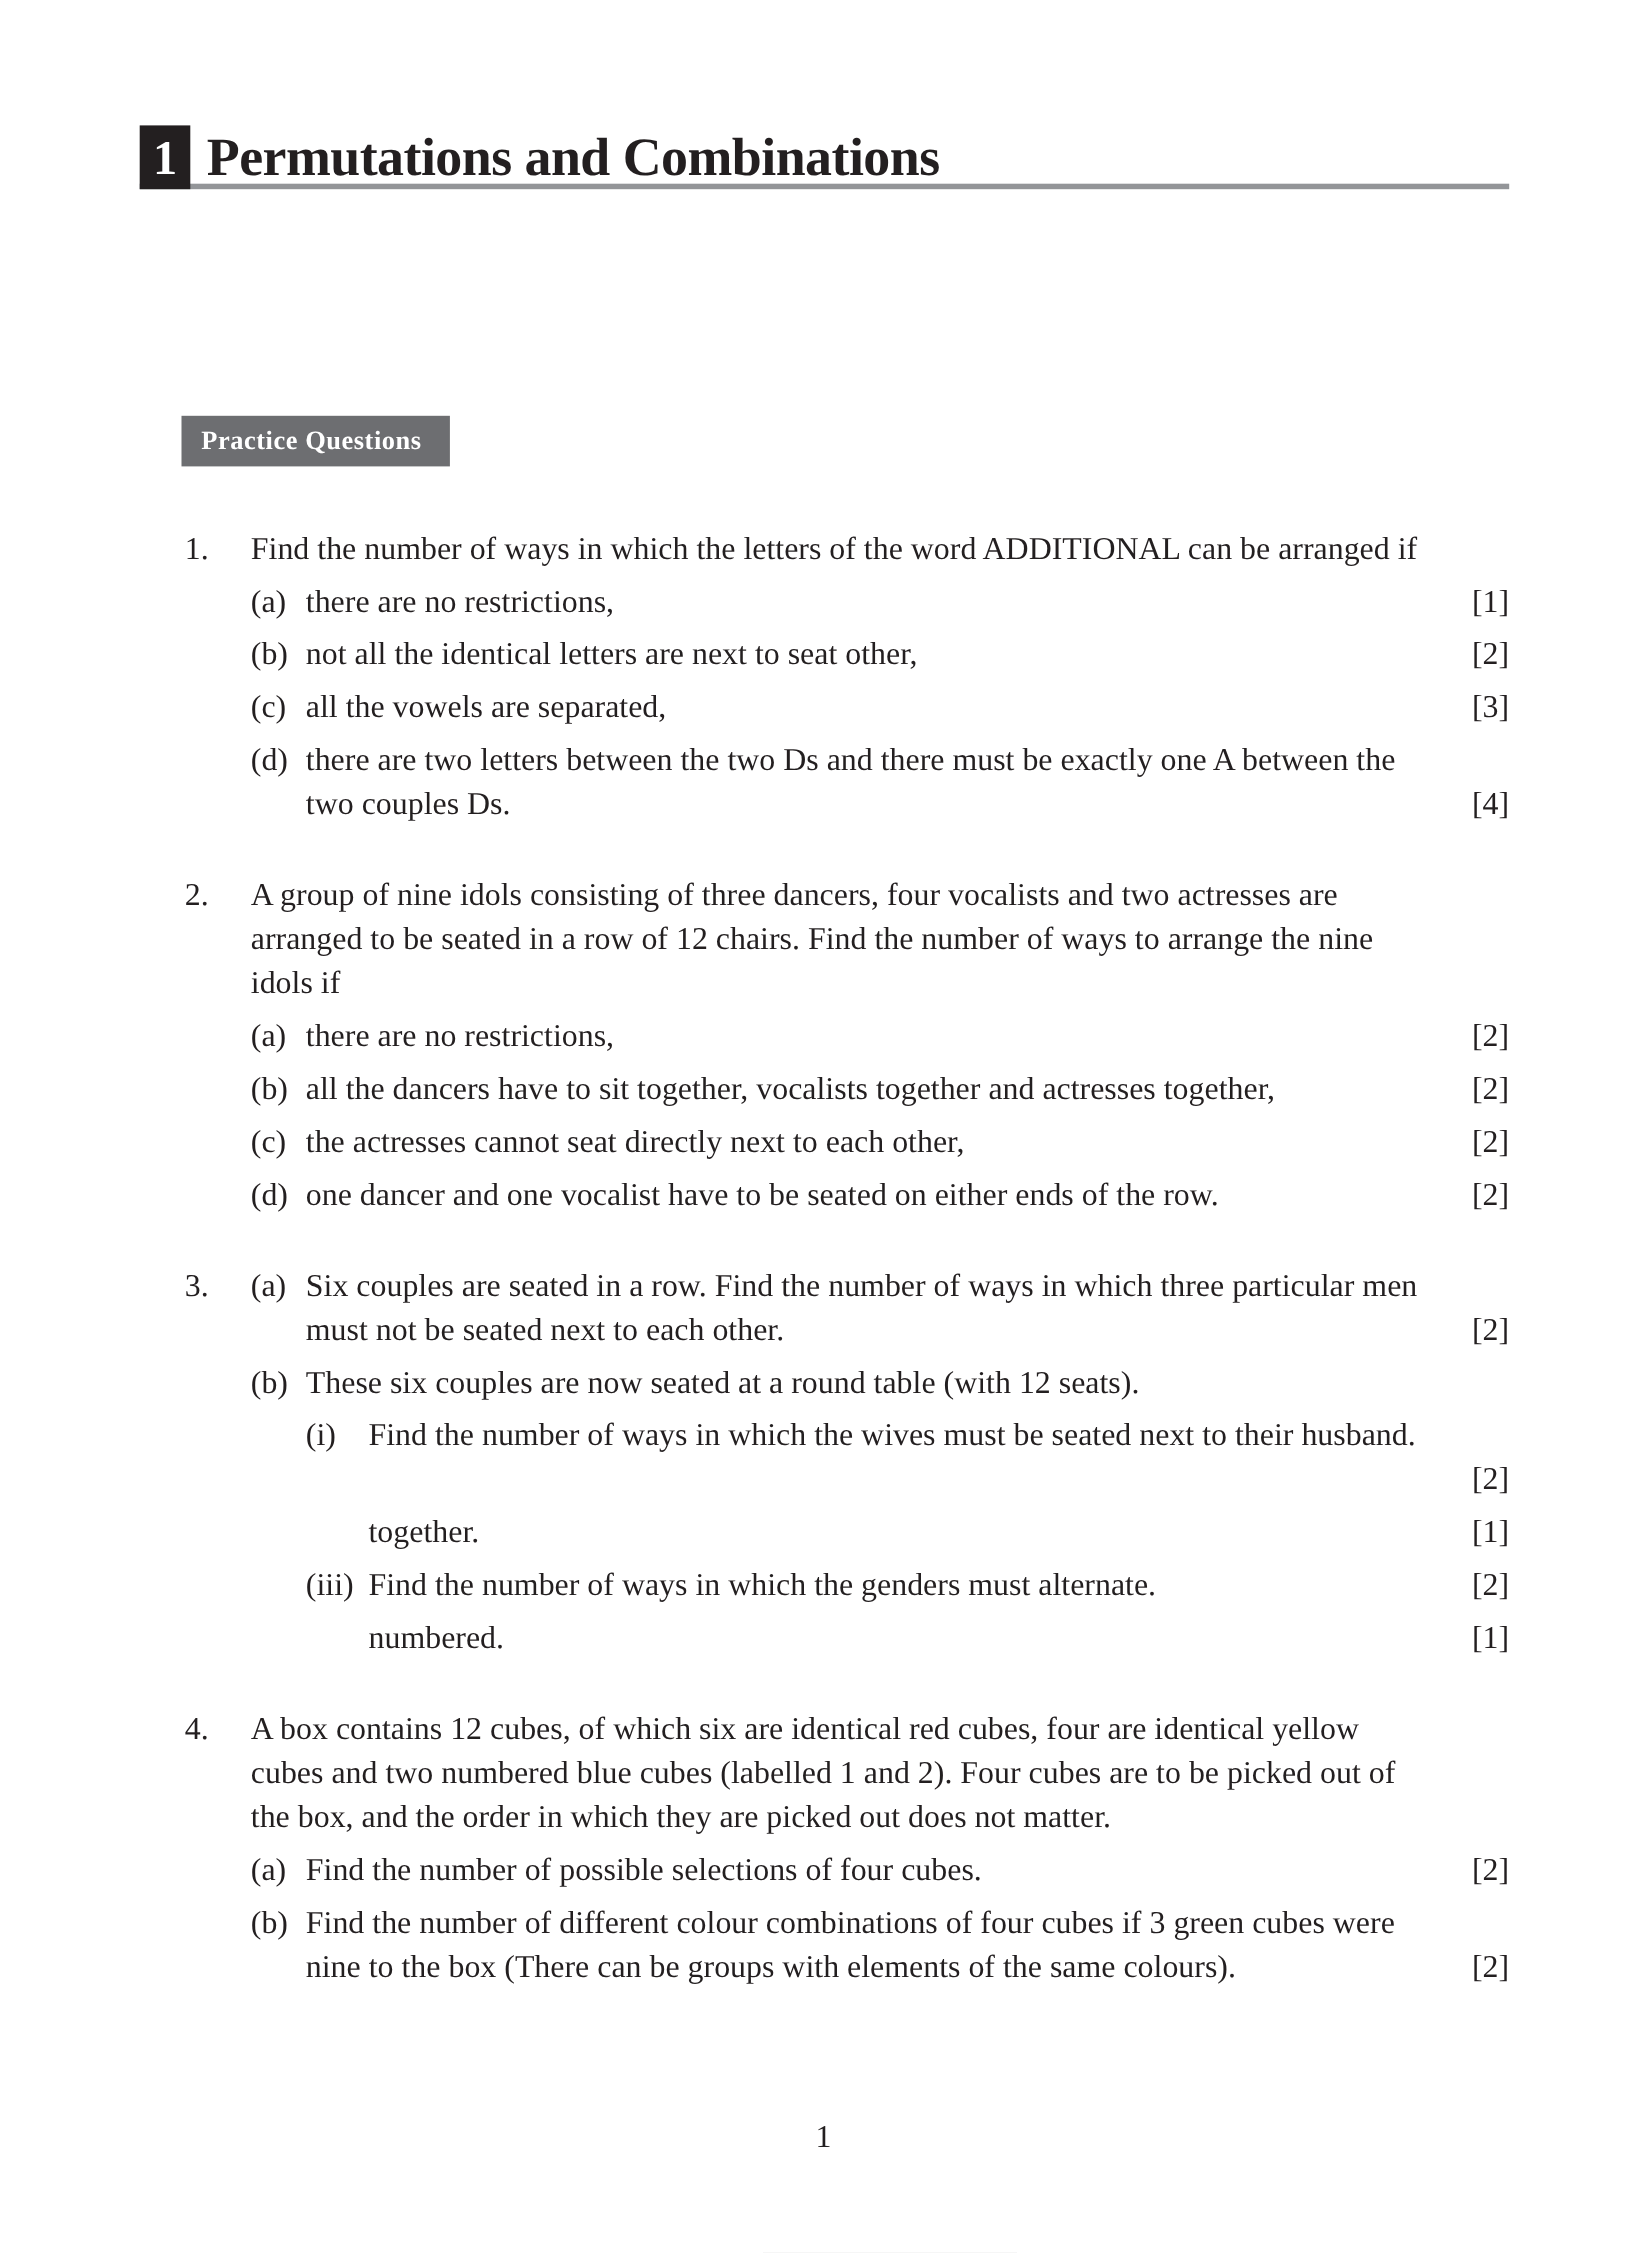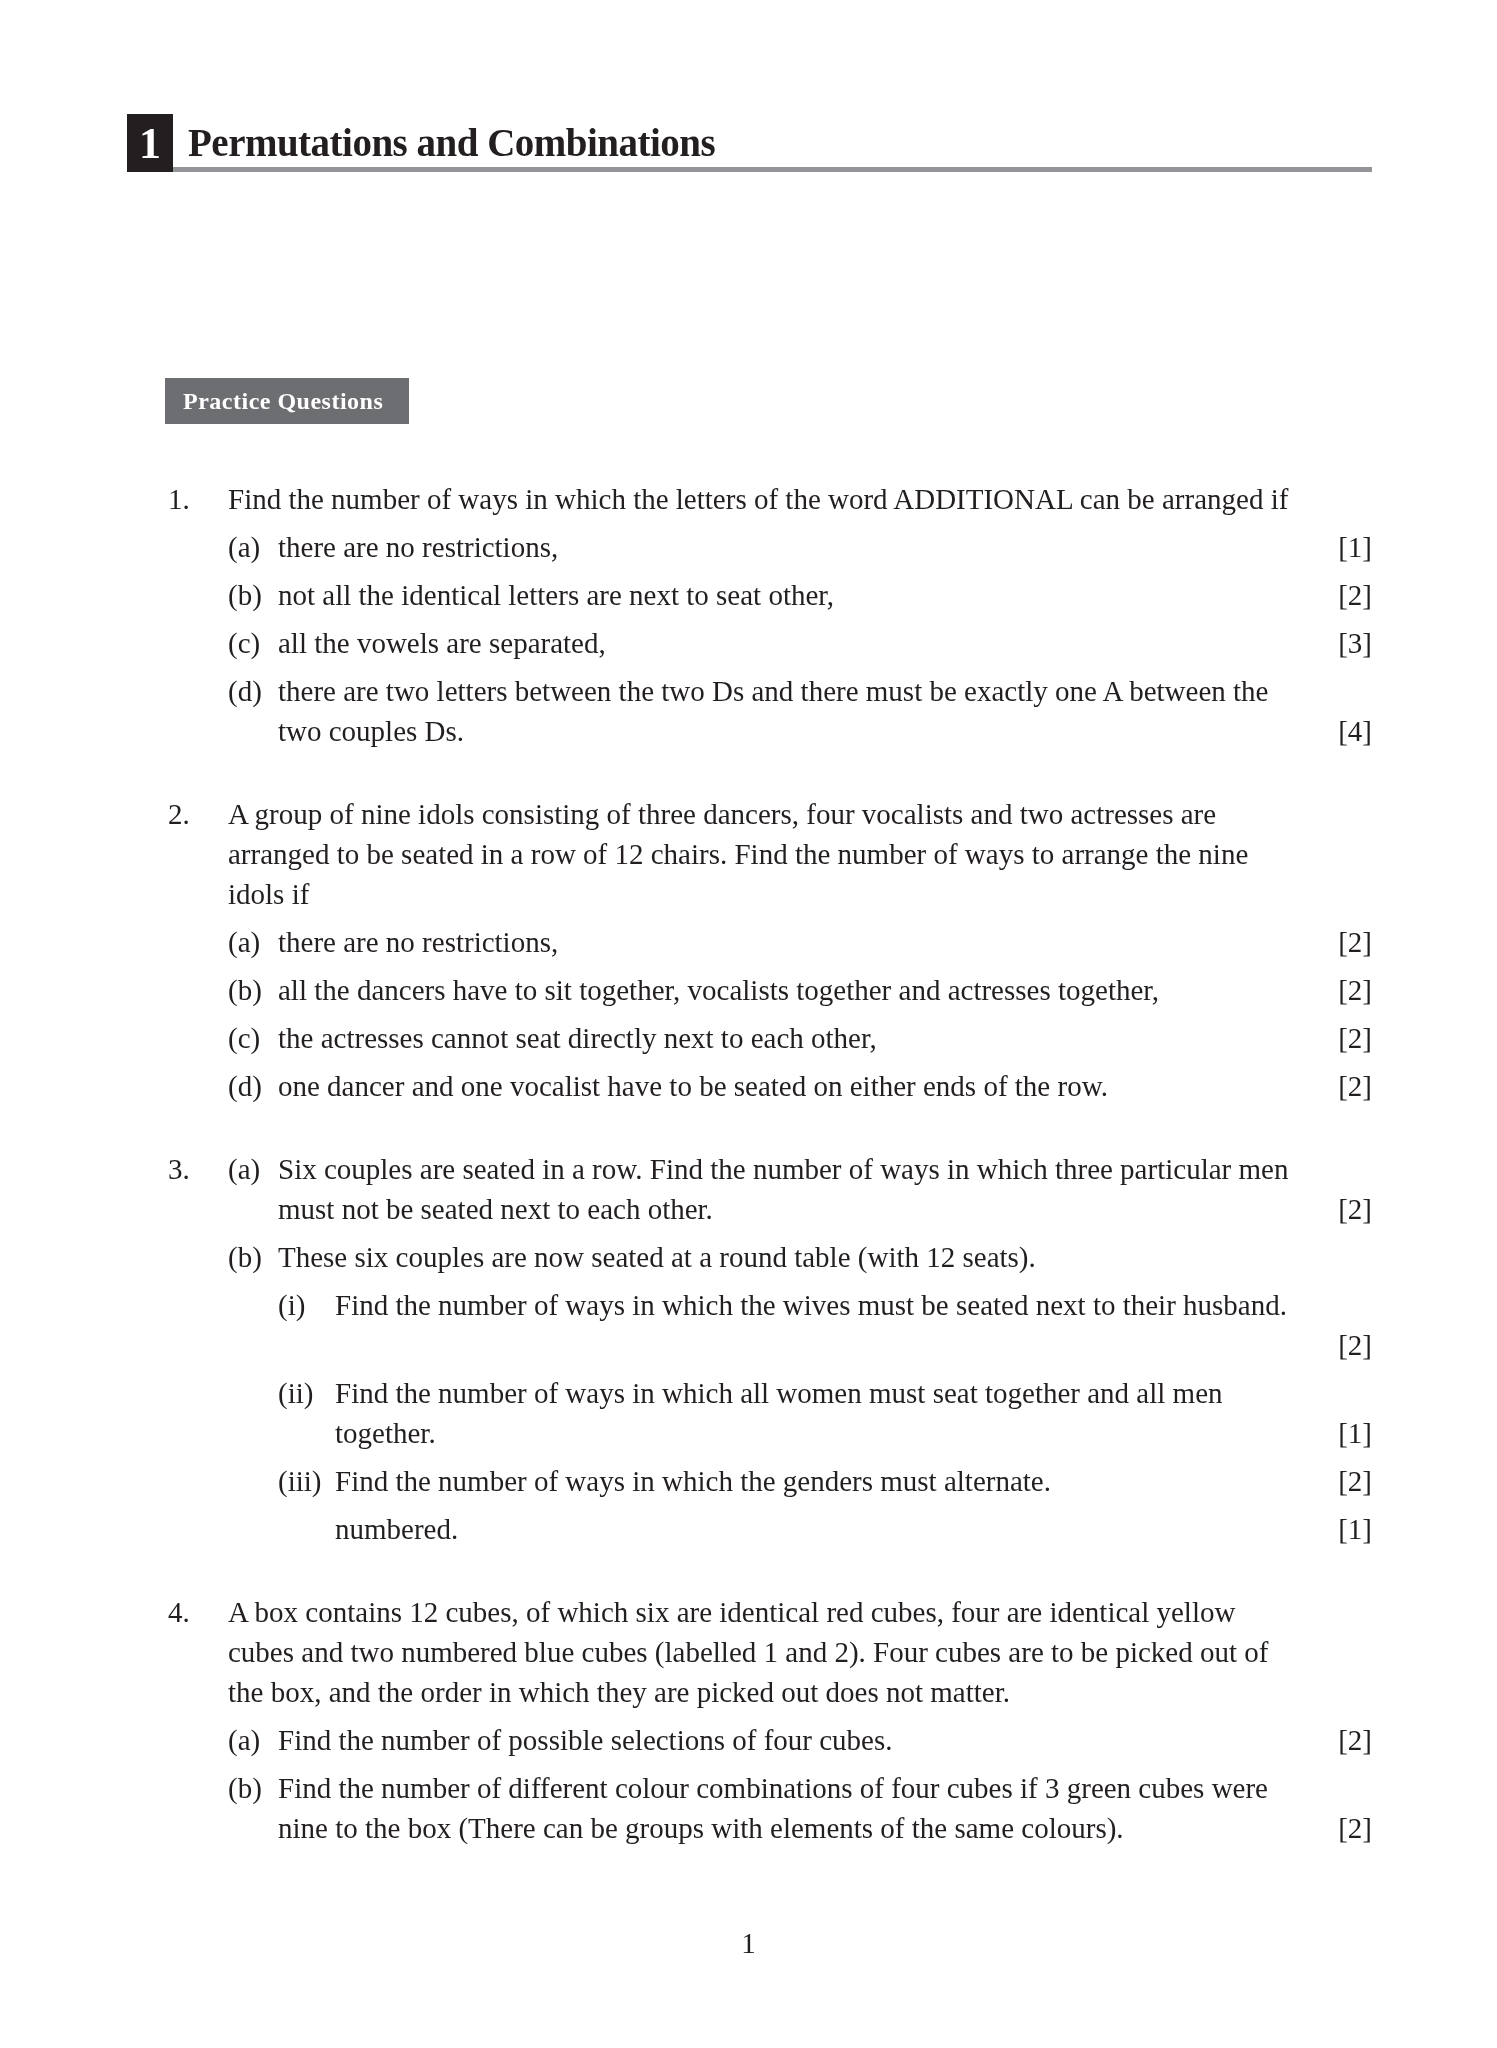--- a/index.html
+++ b/index.html
@@ -9,21 +9,21 @@
     margin:0 auto;overflow:hidden;box-sizing:border-box;
   }
   
   .chapter-header{padding-top:114px;margin-left:127px;margin-right:125px;}
   .chapter-row{display:flex;align-items:center;gap:15px;position:relative;z-index:2;}
   .chapter-num-box{
     width:46px;height:58px;background:#231f20;color:#ffffff;
     display:flex;align-items:center;justify-content:center;
     font-weight:bold;font-size:44px;flex:none;
   }
-  .chapter-title{font-size:39px;font-weight:bold;margin:0;line-height:58px;letter-spacing:-0.5px;}
+  .chapter-title{font-size:49px;font-weight:bold;margin:0;line-height:58px;letter-spacing:-0.5px;}
   .chapter-rule{height:5px;background:#939598;margin-top:-5px;position:relative;z-index:1;}
   
   .badge{
     display:inline-block;background:#6d6e71;color:#ffffff;
     margin:206px 0 0 165px;font-size:24px;font-weight:600;
     line-height:46px;padding:0 26px 0 18px;letter-spacing:0.5px;
   }
   
   .questions{margin:55px 125px 0 168px;font-size:29px;line-height:40px;}
   .q{display:flex;margin-top:43px;}
@@ -161,24 +161,20 @@
                   <span class="ptext">Find the number of ways in which the wives must be seated next to their husband.</span>
                 </div>
                 <div class="prow">
                   <span class="plabel"></span>
                   <span class="ptext"></span>
                   <span class="pmarks">[2]</span>
                 </div>
               </div>
               <div class="part sub">
                 <div class="prow">
-                  <span class="plabel">(ii)</span>
-                  <span class="ptext">Find the number of ways in which all women must seat together and all men</span>
-                </div>
-                <div class="prow">
                   <span class="plabel"></span>
                   <span class="ptext">together.</span>
                   <span class="pmarks">[1]</span>
                 </div>
               </div>
               <div class="part sub">
                 <div class="prow">
                   <span class="plabel">(iii)</span>
                   <span class="ptext">Find the number of ways in which the genders must alternate.</span>
                   <span class="pmarks">[2]</span>

